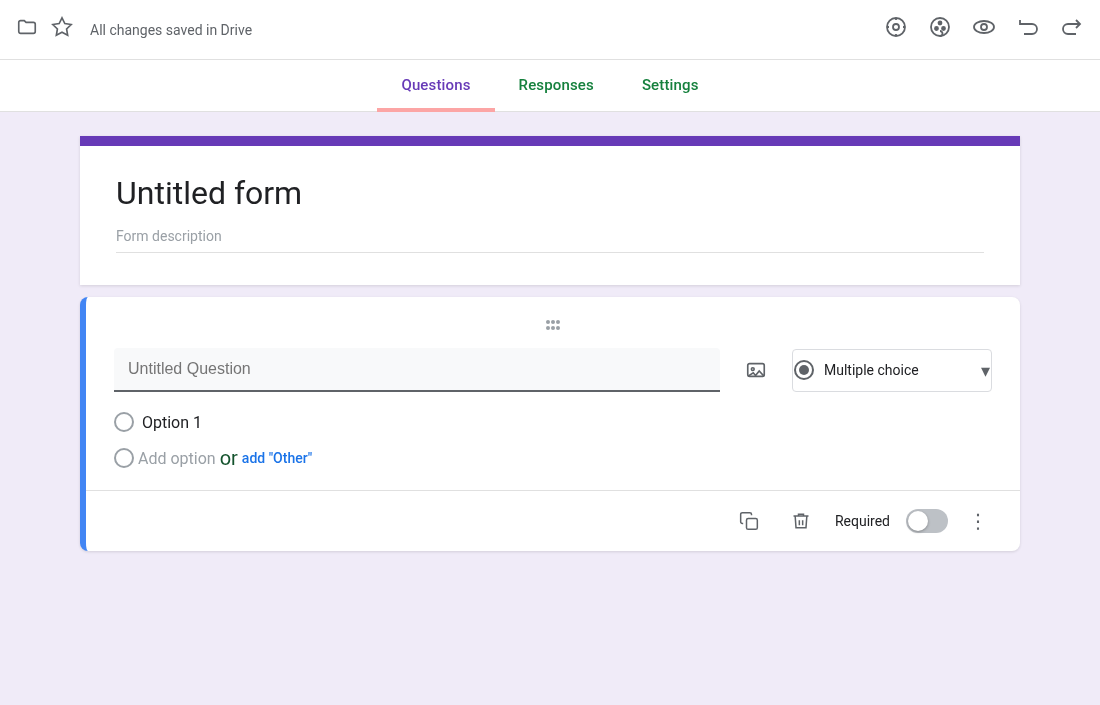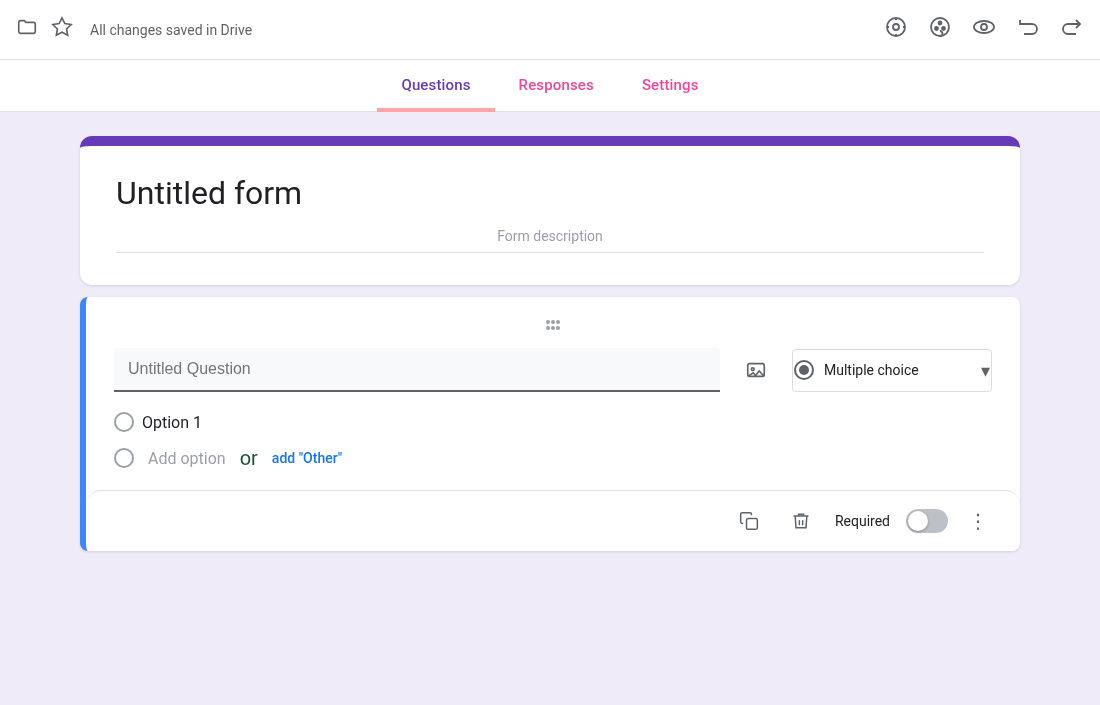--- a/index.html
+++ b/index.html
@@ -55,21 +55,21 @@
       justify-content: center;
       gap: 0;
       border-bottom: 1px solid #e0e0e0;
       height: 52px;
     }
     .tab-item {
       padding: 0 24px;
       display: flex;
       align-items: center;
       font-size: 15px;
-      color: #ec4899;
+      color: #15803d;
       cursor: pointer;
       border-bottom: 3px solid transparent;
       font-weight: 500;
       letter-spacing: 0.01em;
       position: relative;
       top: 1px;
     }
     .tab-item.active {
       color: #673ab7;
       border-bottom: 4px solid #fca5a5;
@@ -79,38 +79,37 @@
     .main-content {
       padding: 24px 80px;
       height: calc(705px - 60px - 52px);
       overflow-y: auto;
       background: #f0ebf8;
     }
 
     
     .form-title-card {
       background: #fff;
-      border-radius: 12px;
+      border-radius: 0;
       border-top: 10px solid #673ab7;
       padding: 28px 36px 32px;
       margin-bottom: 12px;
       box-shadow: 0 1px 3px rgba(0,0,0,0.12);
     }
     .form-title {
       font-size: 32px;
       font-weight: 400;
       color: #202124;
       margin-bottom: 16px;
     }
     .form-description {
       font-size: 14px;
       color: #9aa0a6;
       border-bottom: 1px solid #e0e0e0;
       padding-bottom: 8px;
-      text-align: center;
     }
 
     
     .question-card {
       background: #fff;
       border-radius: 8px;
       padding: 20px 28px 0;
       box-shadow: 0 1px 3px rgba(0,0,0,0.12);
       position: relative;
       border-left: 6px solid #4285f4;
@@ -199,21 +198,21 @@
       border: 2px solid #9aa0a6;
       flex-shrink: 0;
     }
     .option-label {
       font-size: 16px;
       color: #202124;
     }
     .add-option-row {
       display: flex;
       align-items: center;
-      gap: 14px;
+      gap: 4px;
       margin-bottom: 20px;
     }
     .add-option-text {
       font-size: 16px;
       color: #9aa0a6;
     }
     .or-text {
       font-size: 20px;
       color: #14532d;
     }
@@ -226,21 +225,20 @@
 
     
     .card-bottom-bar {
       border-top: 1px solid #e0e0e0;
       margin: 12px -28px;
       padding: 12px 28px;
       display: flex;
       align-items: center;
       justify-content: flex-end;
       gap: 16px;
-      border-radius: 15px;
     }
     .bottom-icon-btn {
       width: 36px;
       height: 36px;
       display: flex;
       align-items: center;
       justify-content: center;
       border-radius: 50%;
       cursor: pointer;
       color: #5f6368;

